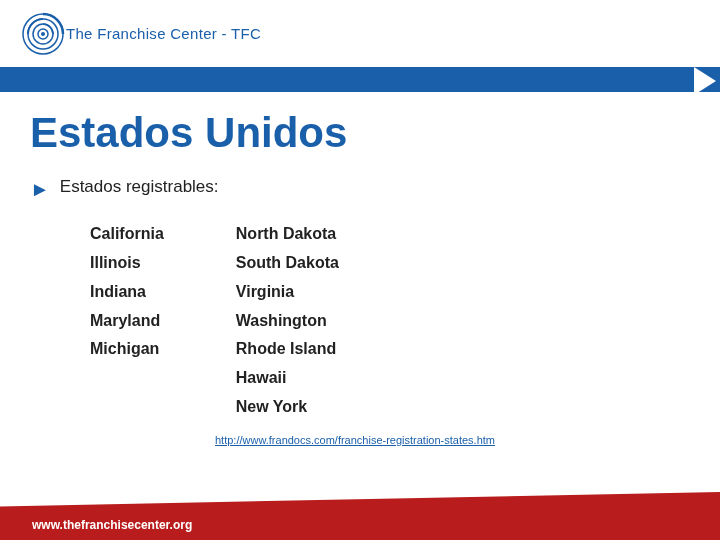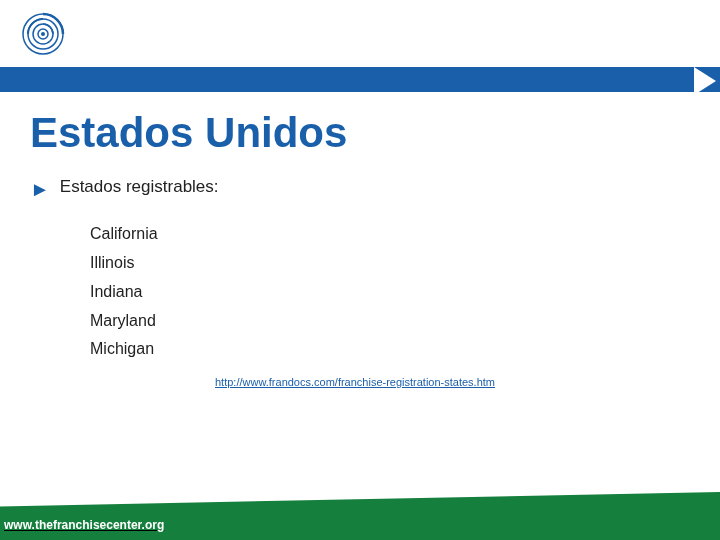--- a/index.html
+++ b/index.html
@@ -97,20 +97,21 @@
       color: #222;
       font-weight: normal;
       text-align: center;
     }
 
     .states-container {
       display: flex;
       margin-left: 60px;
       margin-top: 21px;
       gap: 72px;
+      font-weight: bold;
     }
 
     .states-column {
       display: flex;
       flex-direction: column;
       gap: 4px;
     }
 
     .state-item {
       font-size: 16px;
@@ -130,27 +131,26 @@
       text-decoration: underline;
     }
 
     
     .footer {
       position: absolute;
       bottom: 0;
       left: 0;
       right: 0;
       height: 48px;
-      background: #15803d;
+      background: #b91c1c;
       clip-path: polygon(0 30%, 100% 0, 100% 100%, 0 100%);
       display: flex;
       align-items: flex-end;
       padding-bottom: 8px;
-      padding-left: 4px;
-      text-decoration: underline;
+      padding-left: 32px;
     }
 
     .footer-text {
       color: #fff;
       font-size: 12px;
       font-weight: bold;
     }
 
     
     .logo-svg {
@@ -166,20 +166,21 @@
     <circle cx="23" cy="23" r="20" fill="none" stroke="#1a5faa" stroke-width="1.5"></circle>
     <circle cx="23" cy="23" r="15" fill="none" stroke="#1a5faa" stroke-width="1.5"></circle>
     <circle cx="23" cy="23" r="10" fill="none" stroke="#1a5faa" stroke-width="1.5"></circle>
     <circle cx="23" cy="23" r="5" fill="none" stroke="#1a5faa" stroke-width="1.5"></circle>
     <circle cx="23" cy="23" r="2" fill="#1a5faa"></circle>
 
     <path d="M23 3 A20 20 0 0 1 43 23" fill="none" stroke="#1a5faa" stroke-width="2.5"></path>
     <path d="M23 8 A15 15 0 0 0 8 23" fill="none" stroke="#1a5faa" stroke-width="2"></path>
     <path d="M23 13 A10 10 0 0 1 33 23" fill="none" stroke="#1a5faa" stroke-width="1.5"></path>
   </svg>
+  <span class="header-title">The Franchise Center - TFC</span>
 </div>
 
 <div class="arrow-band">
   <div class="arrow-right"></div>
 </div>
 
 <div class="main">
   <h1 class="page-title">Estados Unidos</h1>
 
   <div class="bullet-section">
@@ -189,20 +190,30 @@
 
   <div class="states-container">
     <div class="states-column">
 
     <div class="state-item">California</div>
         <div class="state-item">Illinois</div>
         <div class="state-item">Indiana</div>
         <div class="state-item">Maryland</div>
         <div class="state-item">Michigan</div>
       </div>
+    <div class="states-column">
+
+    <div class="state-item">North Dakota</div>
+        <div class="state-item">South Dakota</div>
+        <div class="state-item">Virginia</div>
+        <div class="state-item">Washington</div>
+        <div class="state-item">Rhode Island</div>
+        <div class="state-item">Hawaii</div>
+        <div class="state-item">New York</div>
+      </div>
   </div>
 
   <div class="link-section">
     <a class="link-text" href="#">http://www.frandocs.com/franchise-registration-states.htm</a>
   </div>
 </div>
 
 <div class="footer">
   <span class="footer-text">www.thefranchisecenter.org</span>
 </div>

